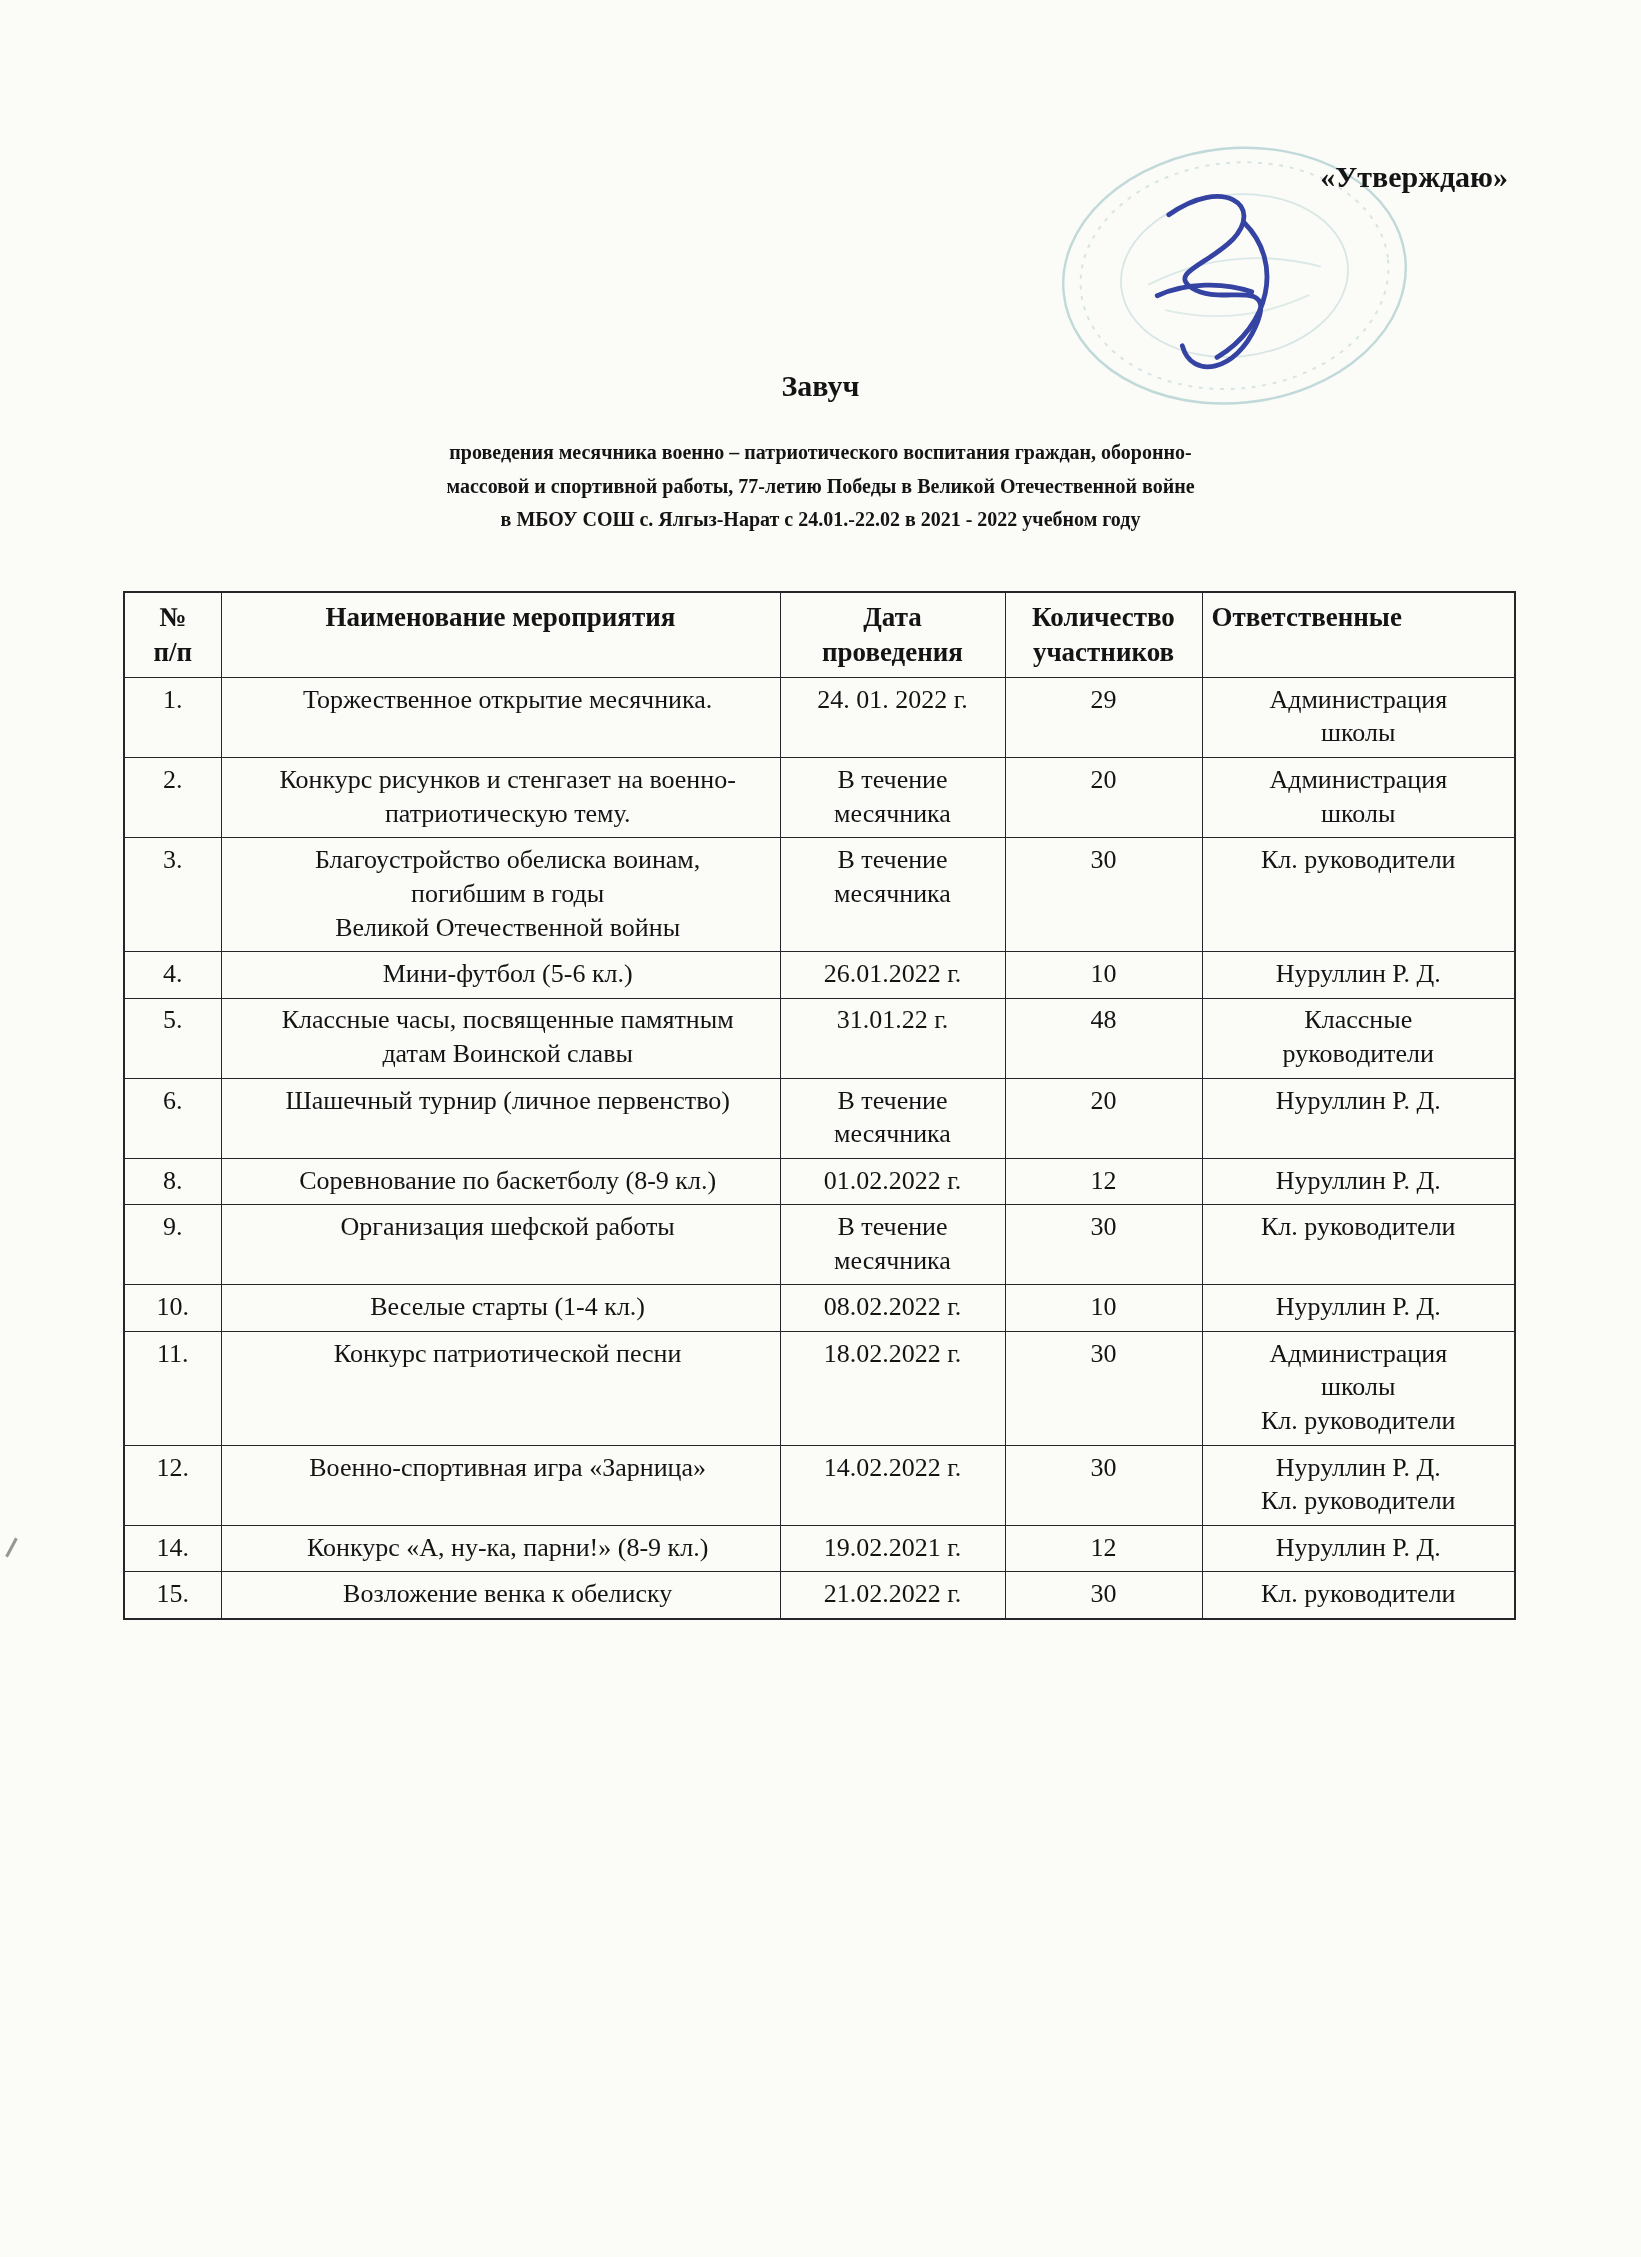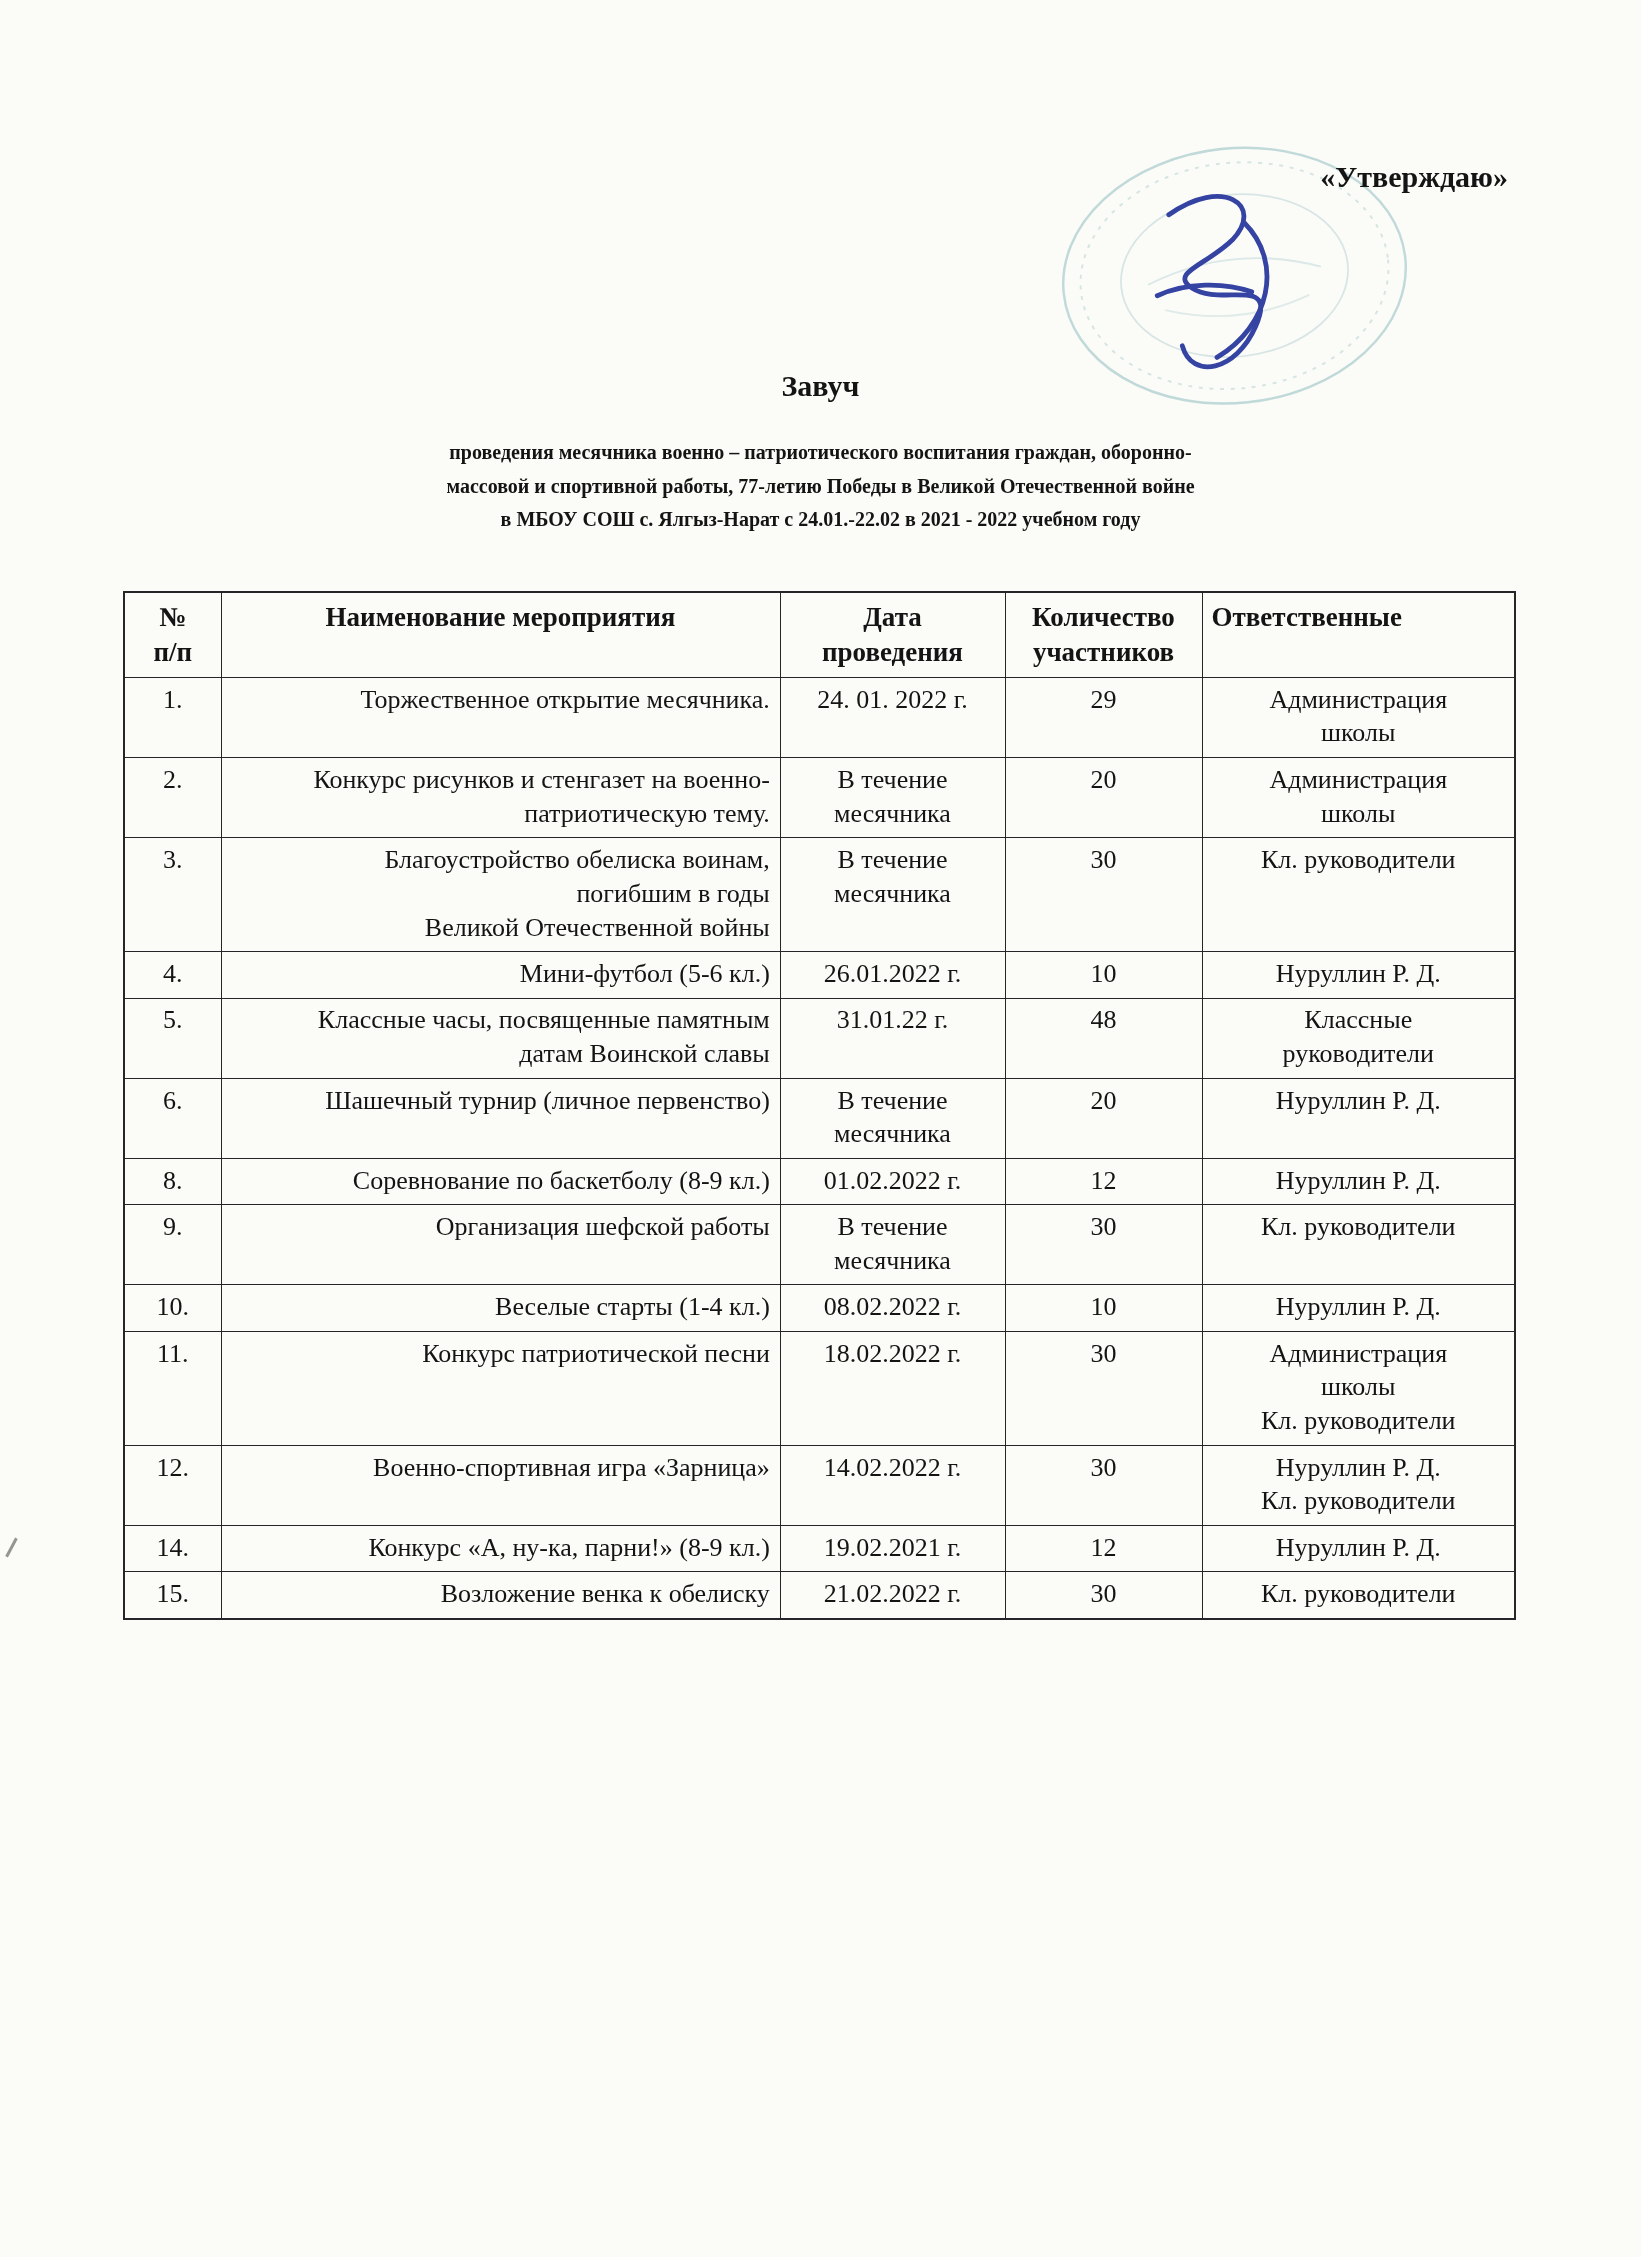--- a/index.html
+++ b/index.html
@@ -74,21 +74,21 @@
     padding: 4.8px 9.7px 6.8px 9.7px;
     vertical-align: top;
     font-size: 26px;
     line-height: 1.3;
     white-space: pre-line;
     overflow: hidden;
   }
   .doc-table th { font-size: 27px; font-weight: bold; text-align: center; padding-top: 6.8px; }
   th.h-resp { text-align: left; padding-left: 9px; }
   td.col-num   { text-align: center; }
-  td.col-name  { text-align: right; padding-left: 24px; }
+  td.col-name  { text-align: center; padding-left: 24px; }
   td.col-date  { text-align: center; }
   td.col-count { text-align: center; }
   td.col-resp  { text-align: center; }
   tr.tall td { height: 143px; }
   .speck {
     position: absolute;
     left: 9.7px;
     top: 1537px;
     width: 2.9px;
     height: 21px;

